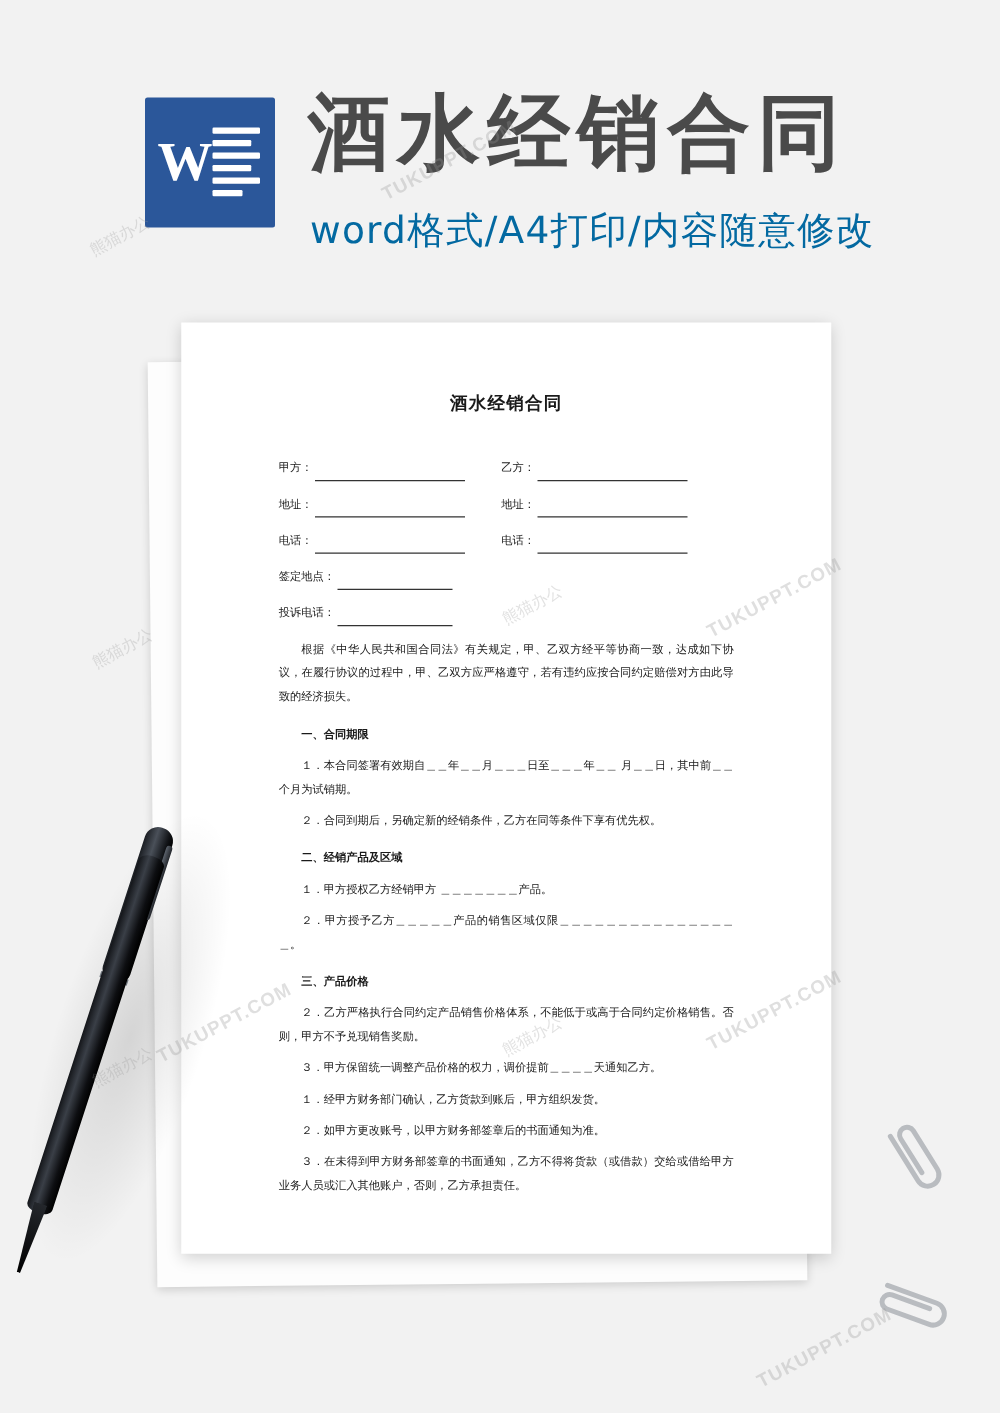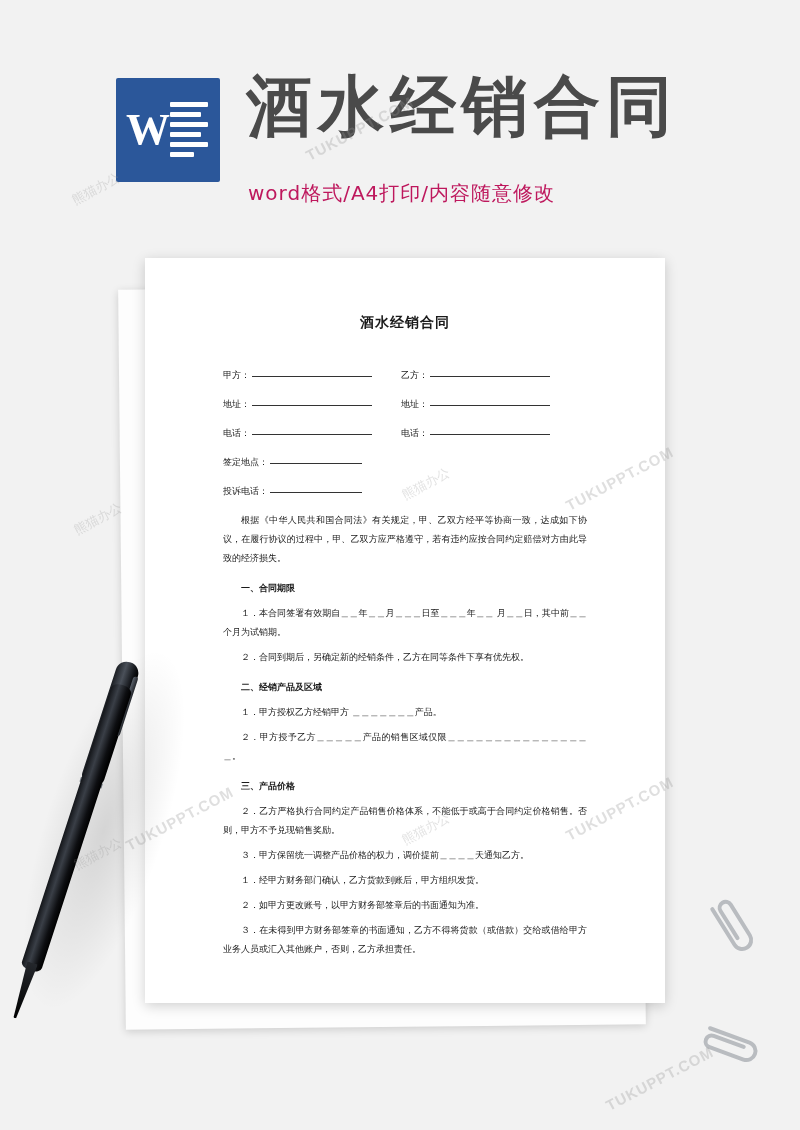--- a/index.html
+++ b/index.html
@@ -71,23 +71,23 @@
     font-weight: bold;
     color: #4a4a4a;
     letter-spacing: 6px;
     line-height: 78px;
     white-space: nowrap;
     font-family: "DejaVu Sans", sans-serif;
   }
   .title-sub {
     position: absolute;
     left: 248px;
-    top: 180px;
-    font-size: 20px;
-    color: #be185d;
+    top: 164px;
+    font-size: 30px;
+    color: #0369a1;
     letter-spacing: 1px;
     white-space: nowrap;
     font-family: "DejaVu Sans", sans-serif;
   }
 
   
   .paper-back {
     position: absolute;
     left: 122px;
     top: 287px;
@@ -138,20 +138,21 @@
 
   .fields {
     margin-top: 34px;
   }
   .field-row {
     display: flex;
     margin-bottom: 10px;
   }
   .field {
     display: flex;
+    align-items: flex-end;
     white-space: nowrap;
   }
   .field.left { width: 178px; }
   .field.right { width: 178px; }
   .field .lbl { font-size: 9px; }
   .field .line {
     display: inline-block;
     border-bottom: 1px solid #333;
     height: 10px;
     margin-left: 2px;

